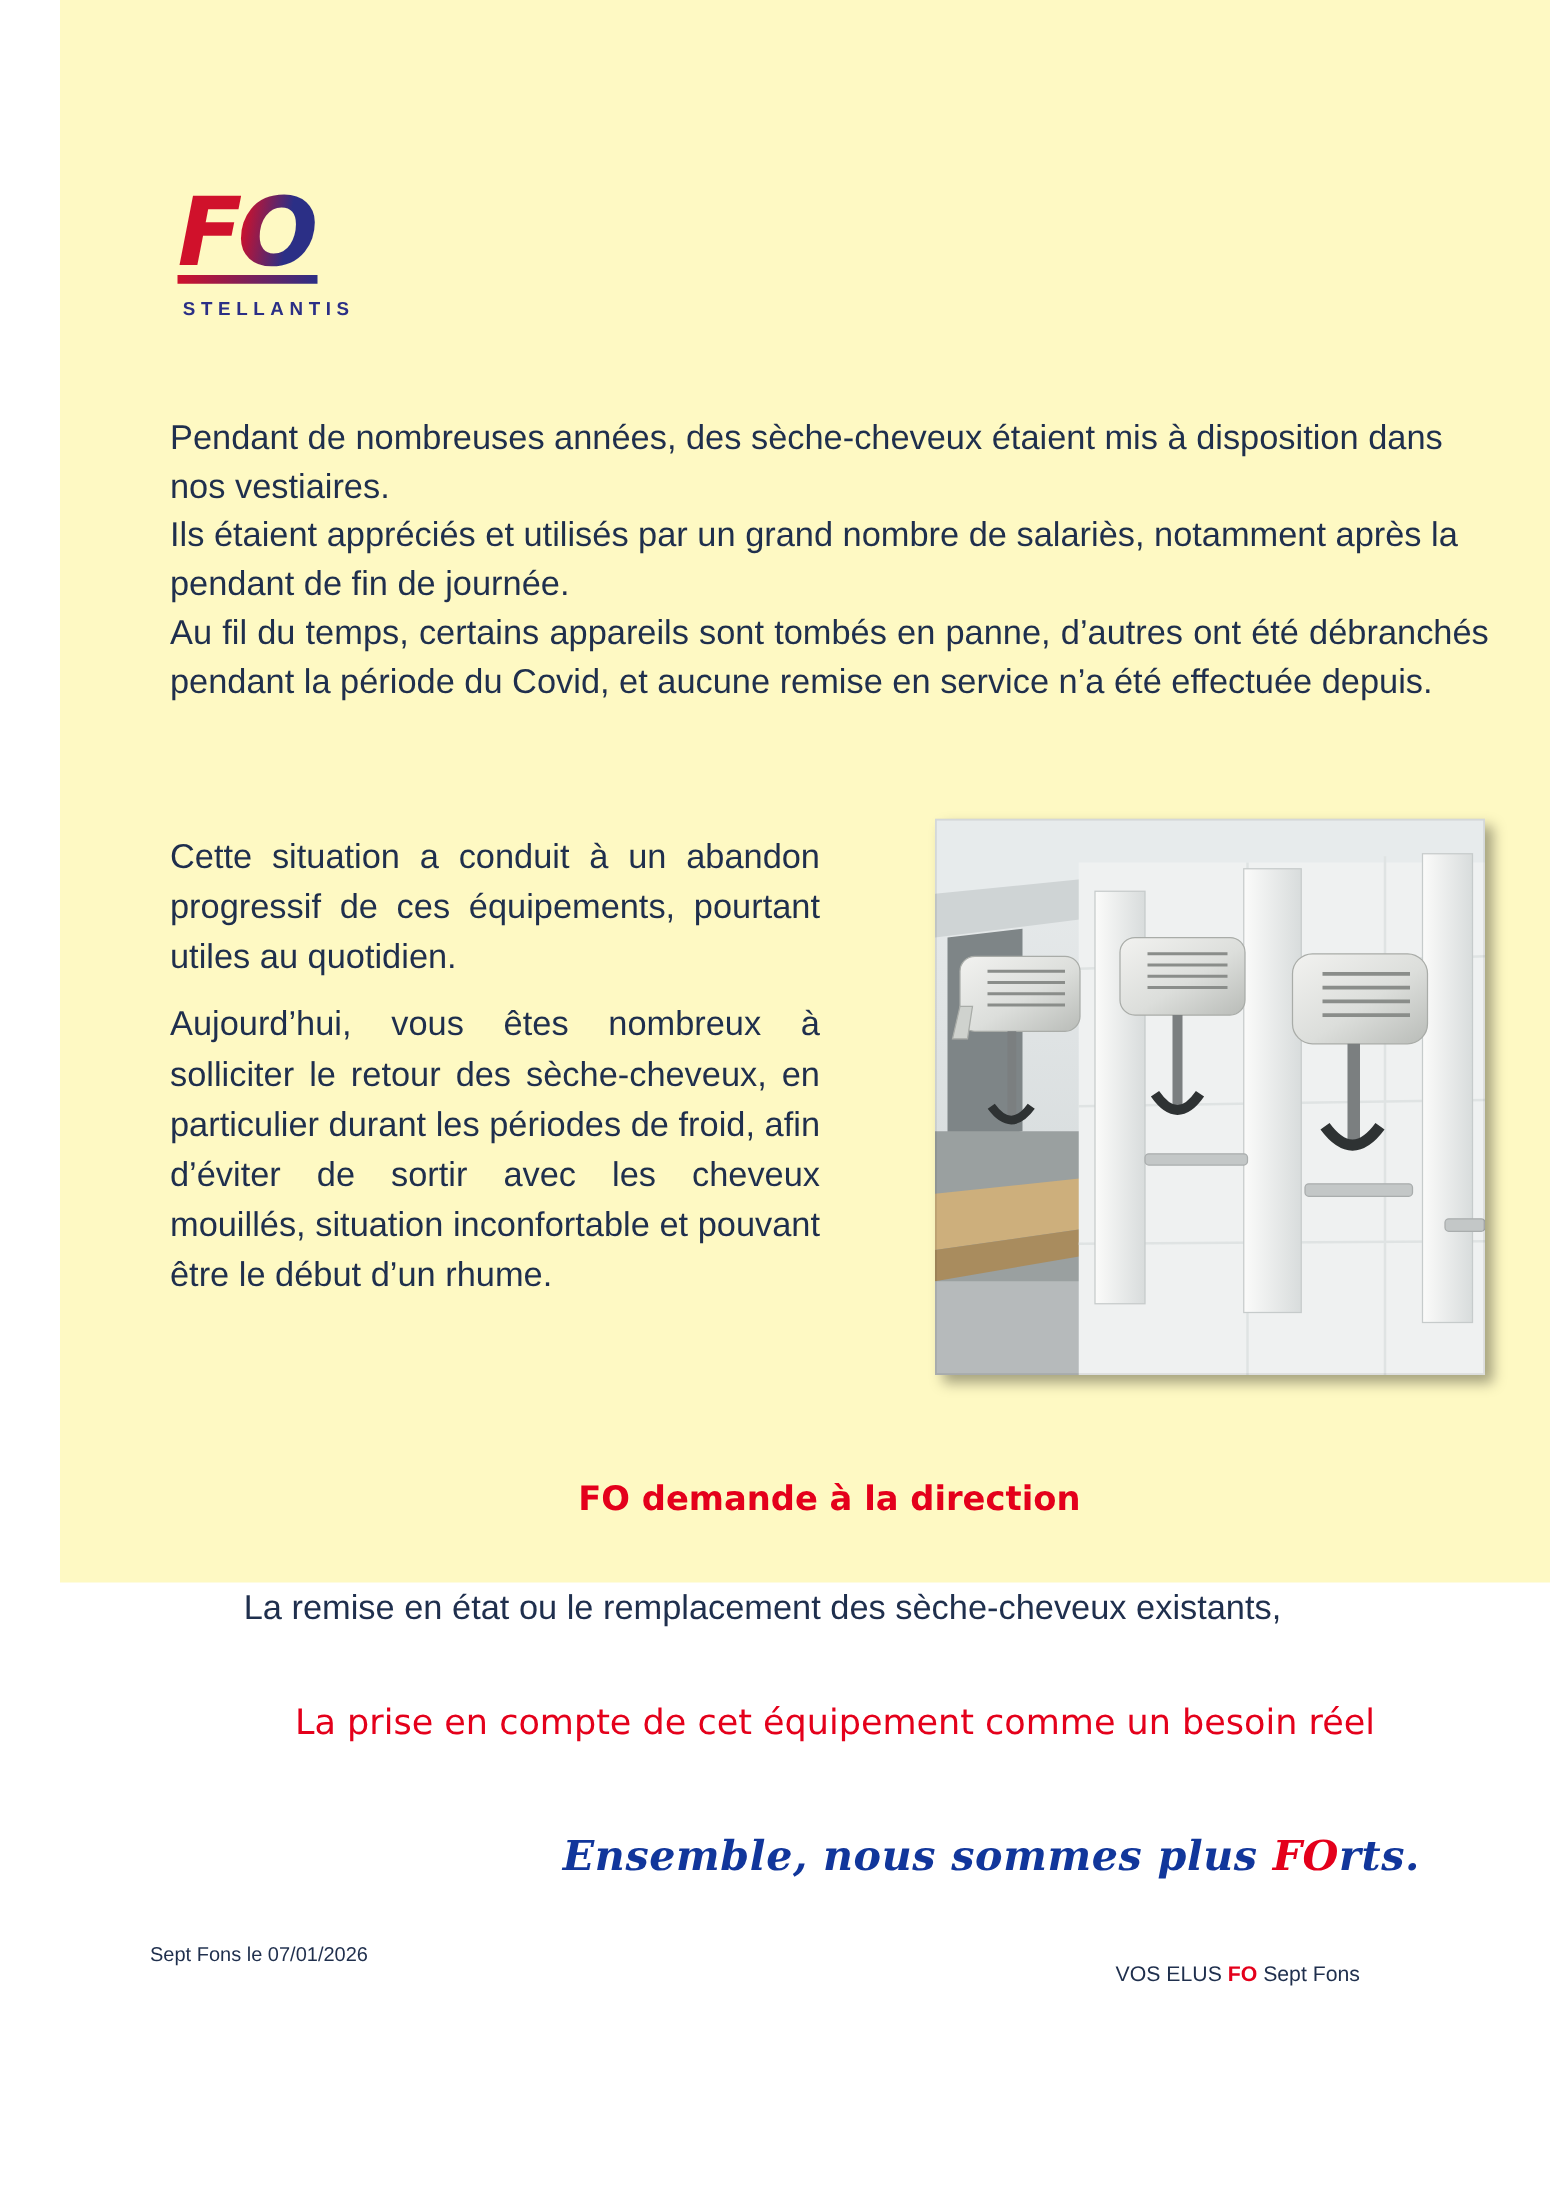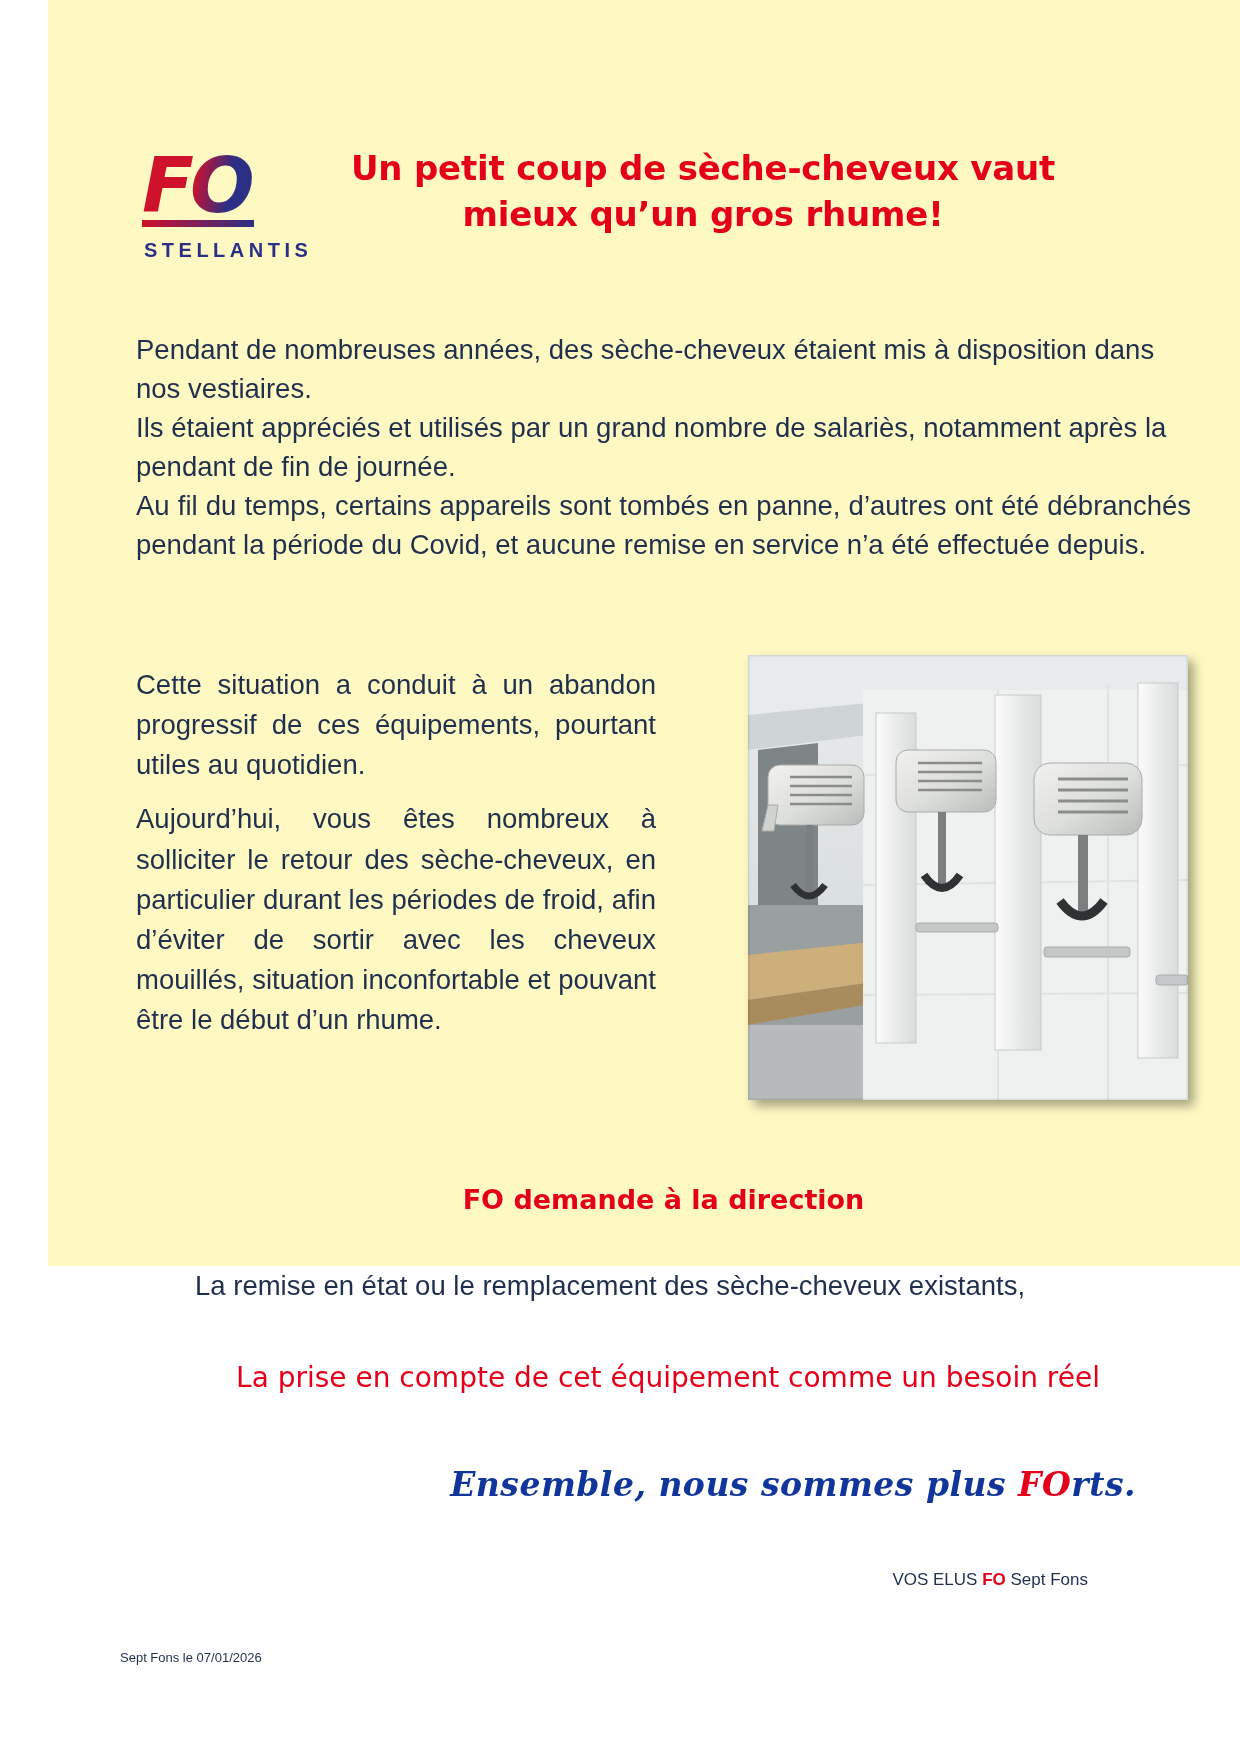--- a/index.html
+++ b/index.html
@@ -57,21 +57,21 @@
   .logo-underline {
     width: 112px;
     height: 7px;
     margin: -4px 0 0 6px;
     background: linear-gradient(100deg, #d0112b 0%, #2b2f86 100%);
   }
   .logo-stellantis {
     margin-top: 12px;
     padding-left: 8px;
     font-family: "Liberation Sans", sans-serif;
-    font-size: 20px;
+    font-size: 15px;
     font-weight: 700;
     letter-spacing: 4.5px;
     color: #2b2f86;
     text-align: center;
   }
 
   .title {
     position: absolute;
     left: 250px;
     top: 6px;
@@ -181,22 +181,22 @@
   }
   .slogan .fo-red {
     color: #e4001b;
     font-weight: 700;
   }
 
   
   .footer-left {
     position: absolute;
     left: 72px;
-    top: 1650px;
-    font-size: 13px;
+    top: 1556px;
+    font-size: 16px;
     color: #1f2f4d;
   }
   .footer-right {
     position: absolute;
     right: 200px;
     top: 1570px;
     font-size: 17px;
     color: #1f2f4d;
   }
   .footer-right .fo-red {
@@ -210,24 +210,20 @@
 <div class="page">
 
   <div class="header">
 
     <div class="logo">
       <div class="logo-fo">FO</div>
       <div class="logo-underline"></div>
       <div class="logo-stellantis">STELLANTIS</div>
     </div>
 
-    <div class="title">
-      <div>Un petit coup de sèche-cheveux vaut</div>
-      <div>mieux qu’un gros rhume!</div>
-    </div>
   </div>
 
   <div class="intro">
     <p>Pendant de nombreuses années, des sèche-cheveux étaient mis à disposition dans nos vestiaires.</p>
     <p>Ils étaient appréciés et utilisés par un grand nombre de salariès, notamment après la pendant de fin de journée.</p>
     <p class="justify">Au fil du temps, certains appareils sont tombés en panne, d’autres ont été débranchés pendant la période du Covid, et aucune remise en service n’a été effectuée depuis.</p>
   </div>
 
   <div class="col-left">
     <p>Cette situation a conduit à un abandon progressif de ces équipements, pourtant utiles au quotidien.</p>

